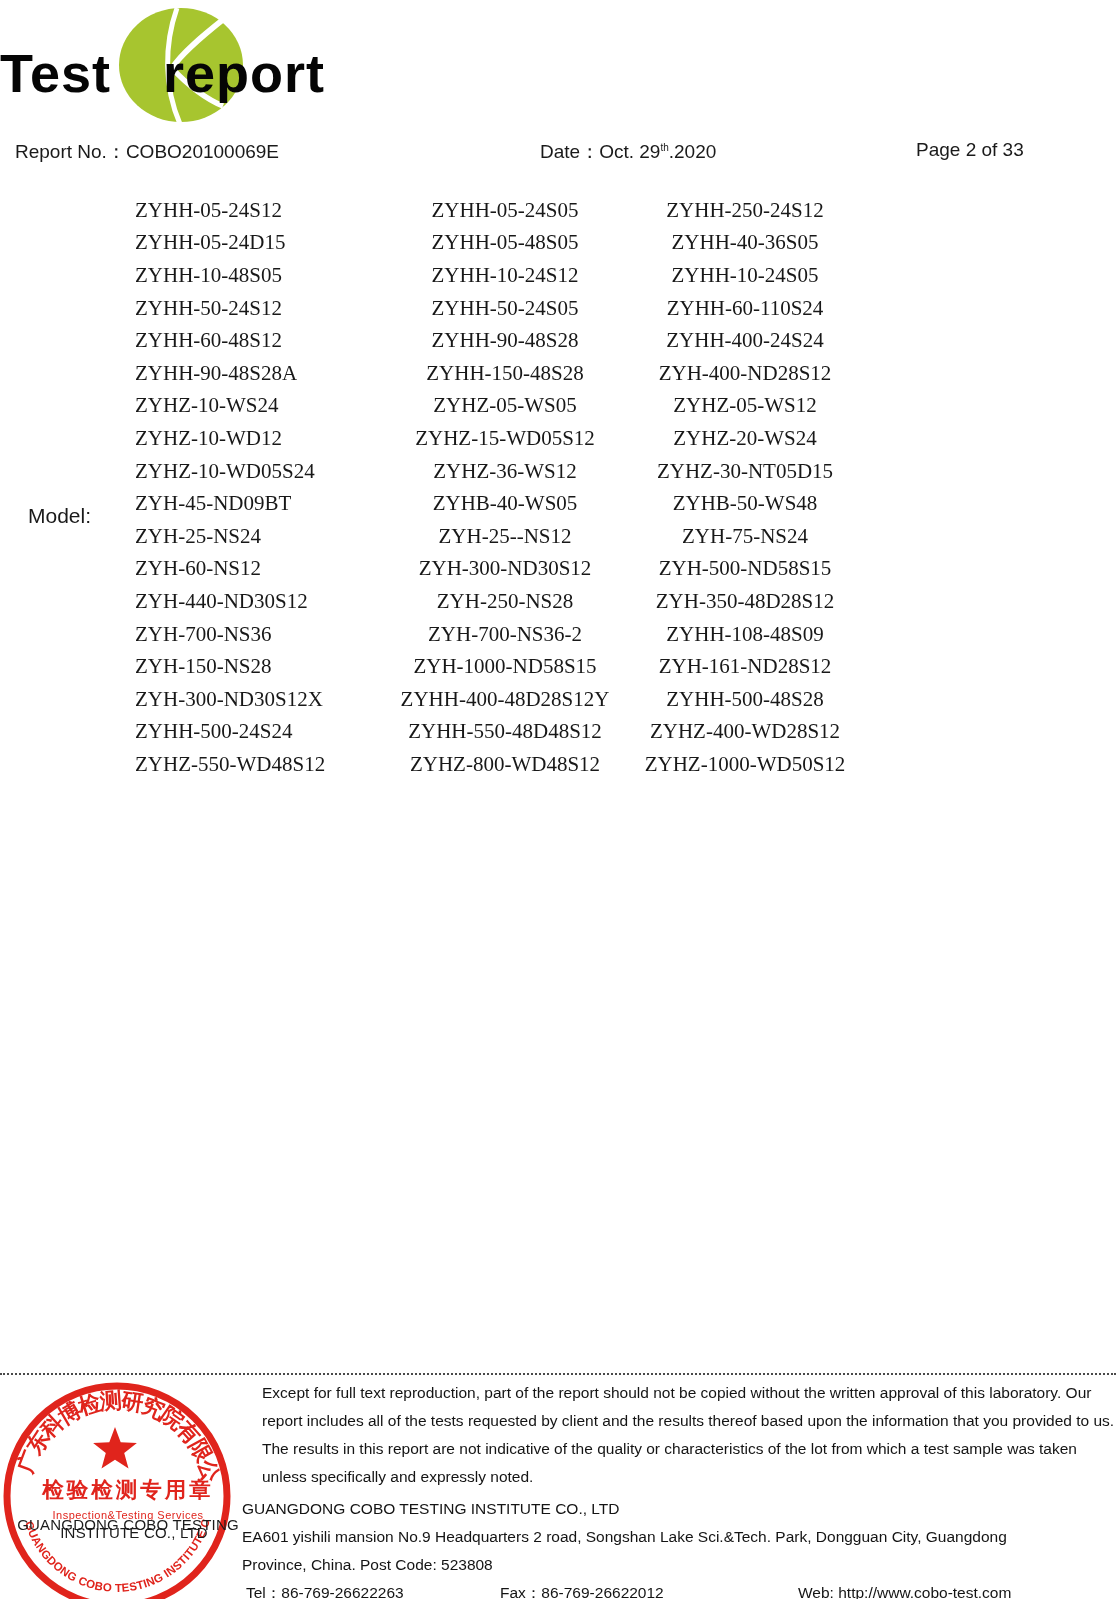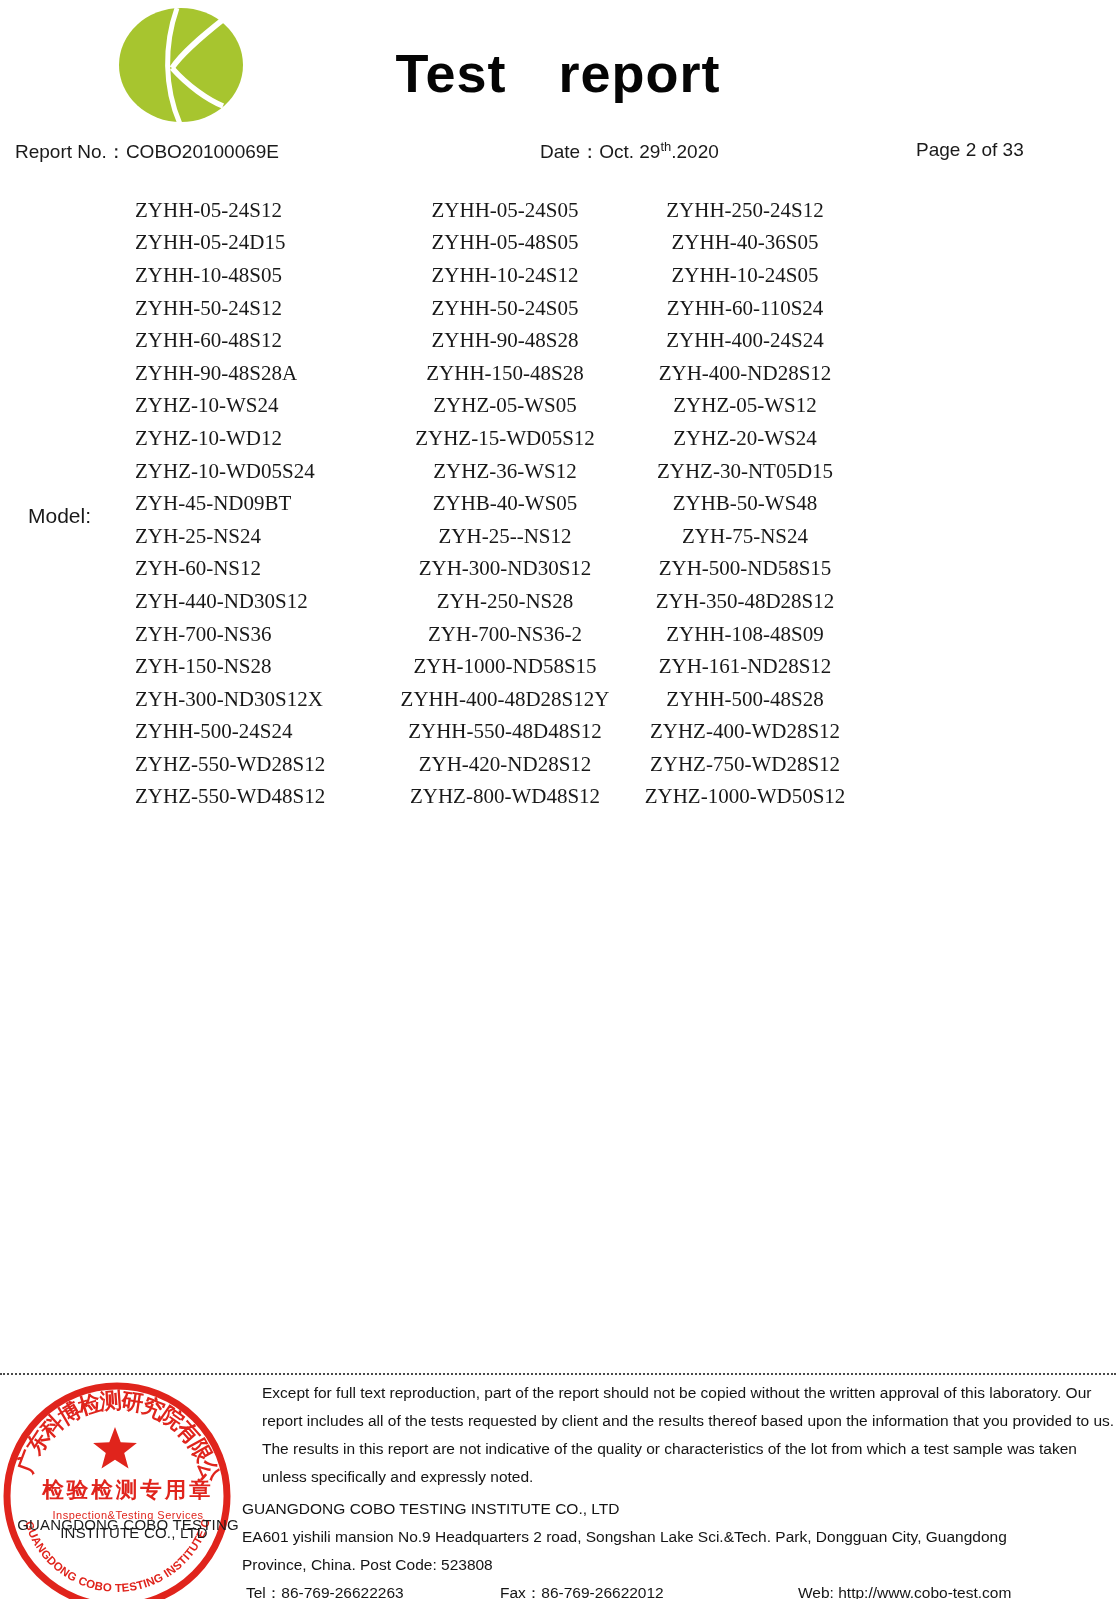--- a/index.html
+++ b/index.html
@@ -3,29 +3,29 @@
 <meta charset="utf-8">
 <style>
   html,body{margin:0;padding:0;background:#fff;}
   .page{
     position:relative;width:1116px;height:1599px;background:#ffffff;
     overflow:hidden;font-family:"Liberation Sans",sans-serif;color:#141414;
   }
   
   .logo{position:absolute;left:119px;top:7px;width:128px;height:118px;}
   .title{
-    position:absolute;left:0;top:42px;width:1116px;text-align:center;
+    position:absolute;left:0;top:42px;width:1116px;text-align:left;
     font-size:54px;font-weight:700;color:#050505;letter-spacing:1px;white-space:nowrap;
   }
   .title .word-gap{display:inline-block;width:52px;}
   .meta{position:absolute;top:139px;font-size:19px;color:#1a1a1a;white-space:nowrap;}
   .meta-report{left:15px;}
   .meta-date{left:540px;}
   .meta-page{left:916px;}
-  .meta sup{font-size:13px;line-height:0;}
+  .meta sup{font-size:10px;line-height:0;}
   
   .model-label{position:absolute;left:10px;top:504px;font-size:21px;color:#1a1a1a;margin-left:18px;}
   .model-table{
     position:absolute;left:135px;top:194px;width:730px;
     font-family:"Liberation Serif",serif;font-size:21px;color:#181818;
   }
   .model-row{display:flex;height:32.6px;align-items:center;}
   .model-cell{display:block;white-space:nowrap;}
   .model-cell.col1{width:250px;text-align:left;}
   .model-cell.col2{width:240px;text-align:center;}
@@ -152,25 +152,20 @@
       </div>
       <div class="model-row">
         <span class="model-cell col1">ZYH-300-ND30S12X</span>
         <span class="model-cell col2">ZYHH-400-48D28S12Y</span>
         <span class="model-cell col3">ZYHH-500-48S28</span>
       </div>
       <div class="model-row">
         <span class="model-cell col1">ZYHH-500-24S24</span>
         <span class="model-cell col2">ZYHH-550-48D48S12</span>
         <span class="model-cell col3">ZYHZ-400-WD28S12</span>
-      </div>
-      <div class="model-row">
-        <span class="model-cell col1">ZYHZ-550-WD28S12</span>
-        <span class="model-cell col2">ZYH-420-ND28S12</span>
-        <span class="model-cell col3">ZYHZ-750-WD28S12</span>
       </div>
       <div class="model-row">
         <span class="model-cell col1">ZYHZ-550-WD48S12</span>
         <span class="model-cell col2">ZYHZ-800-WD48S12</span>
         <span class="model-cell col3">ZYHZ-1000-WD50S12</span>
       </div>
     </div>
 
   <div class="divider"></div>
 

